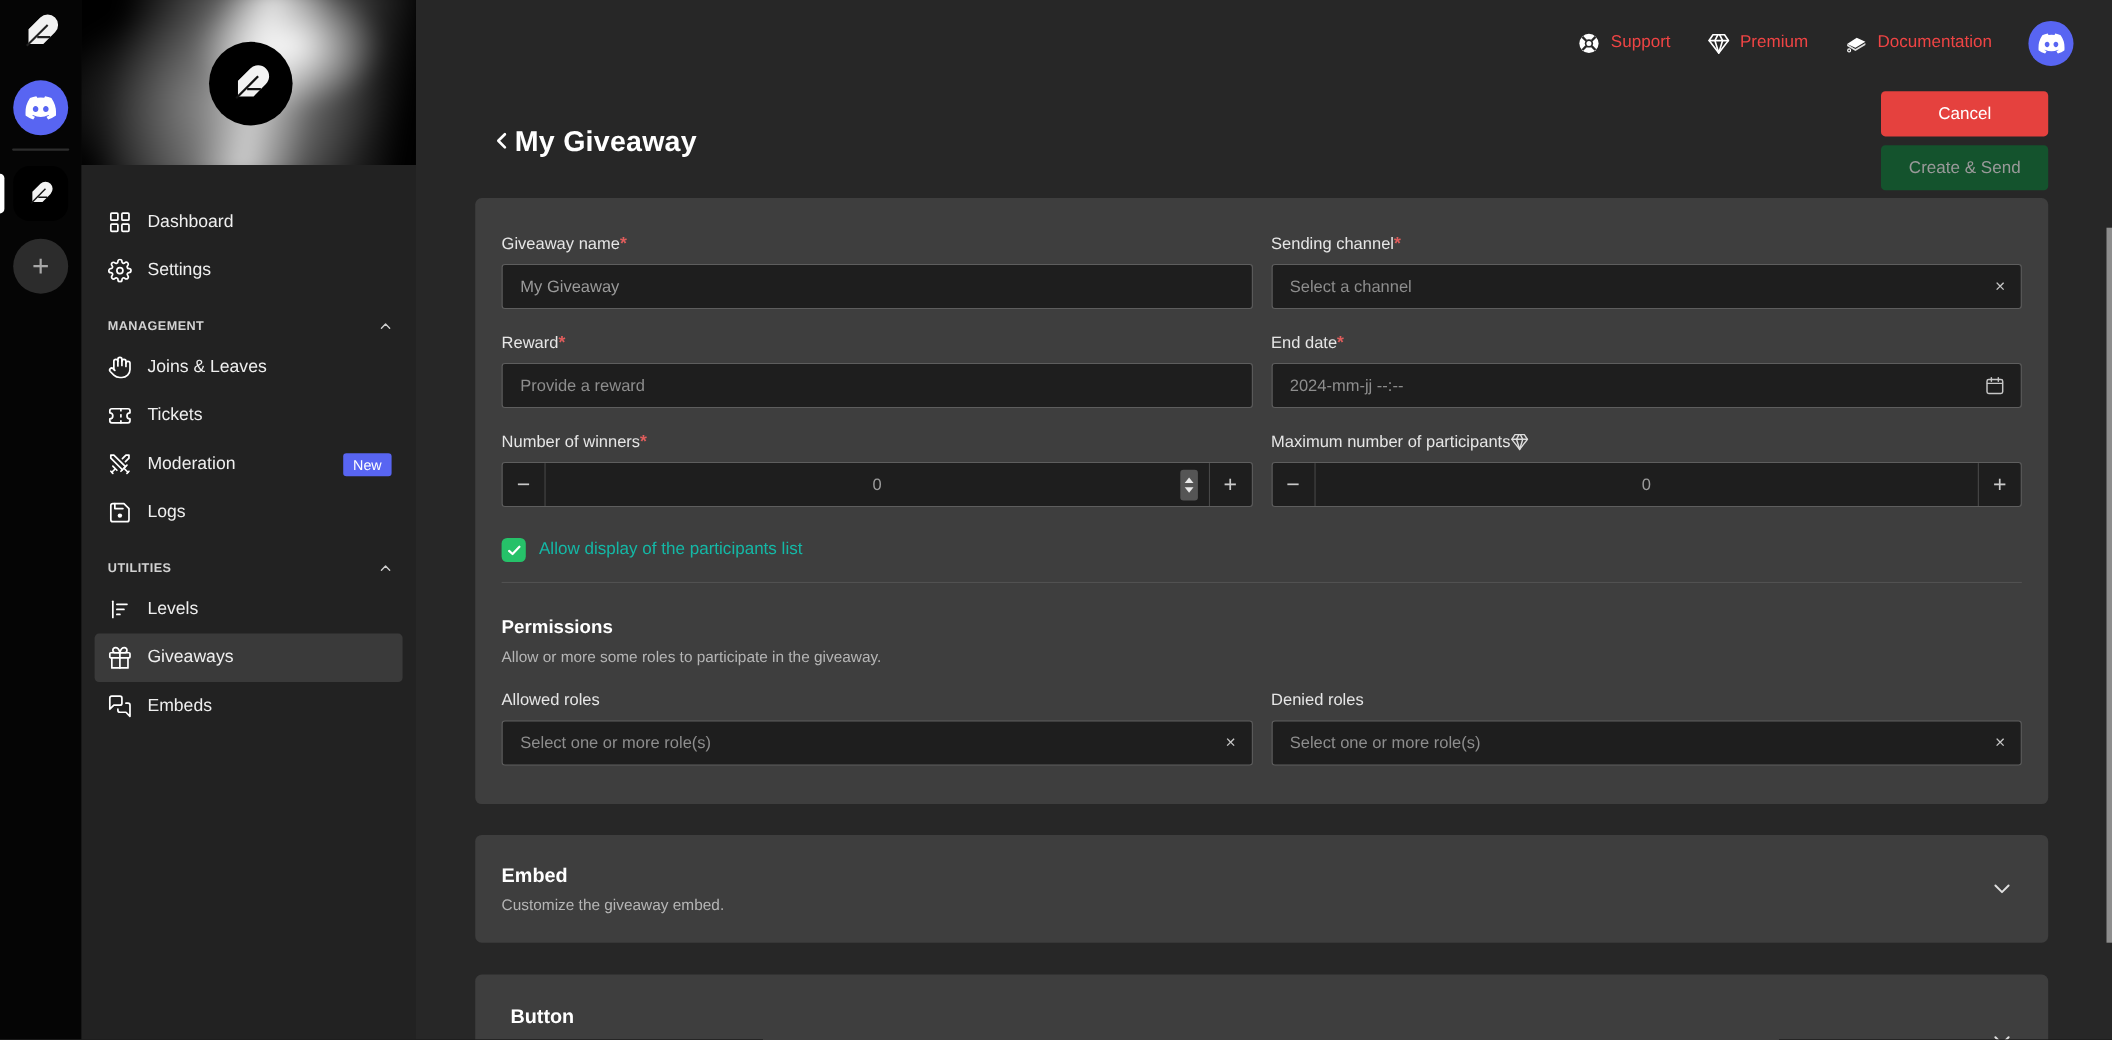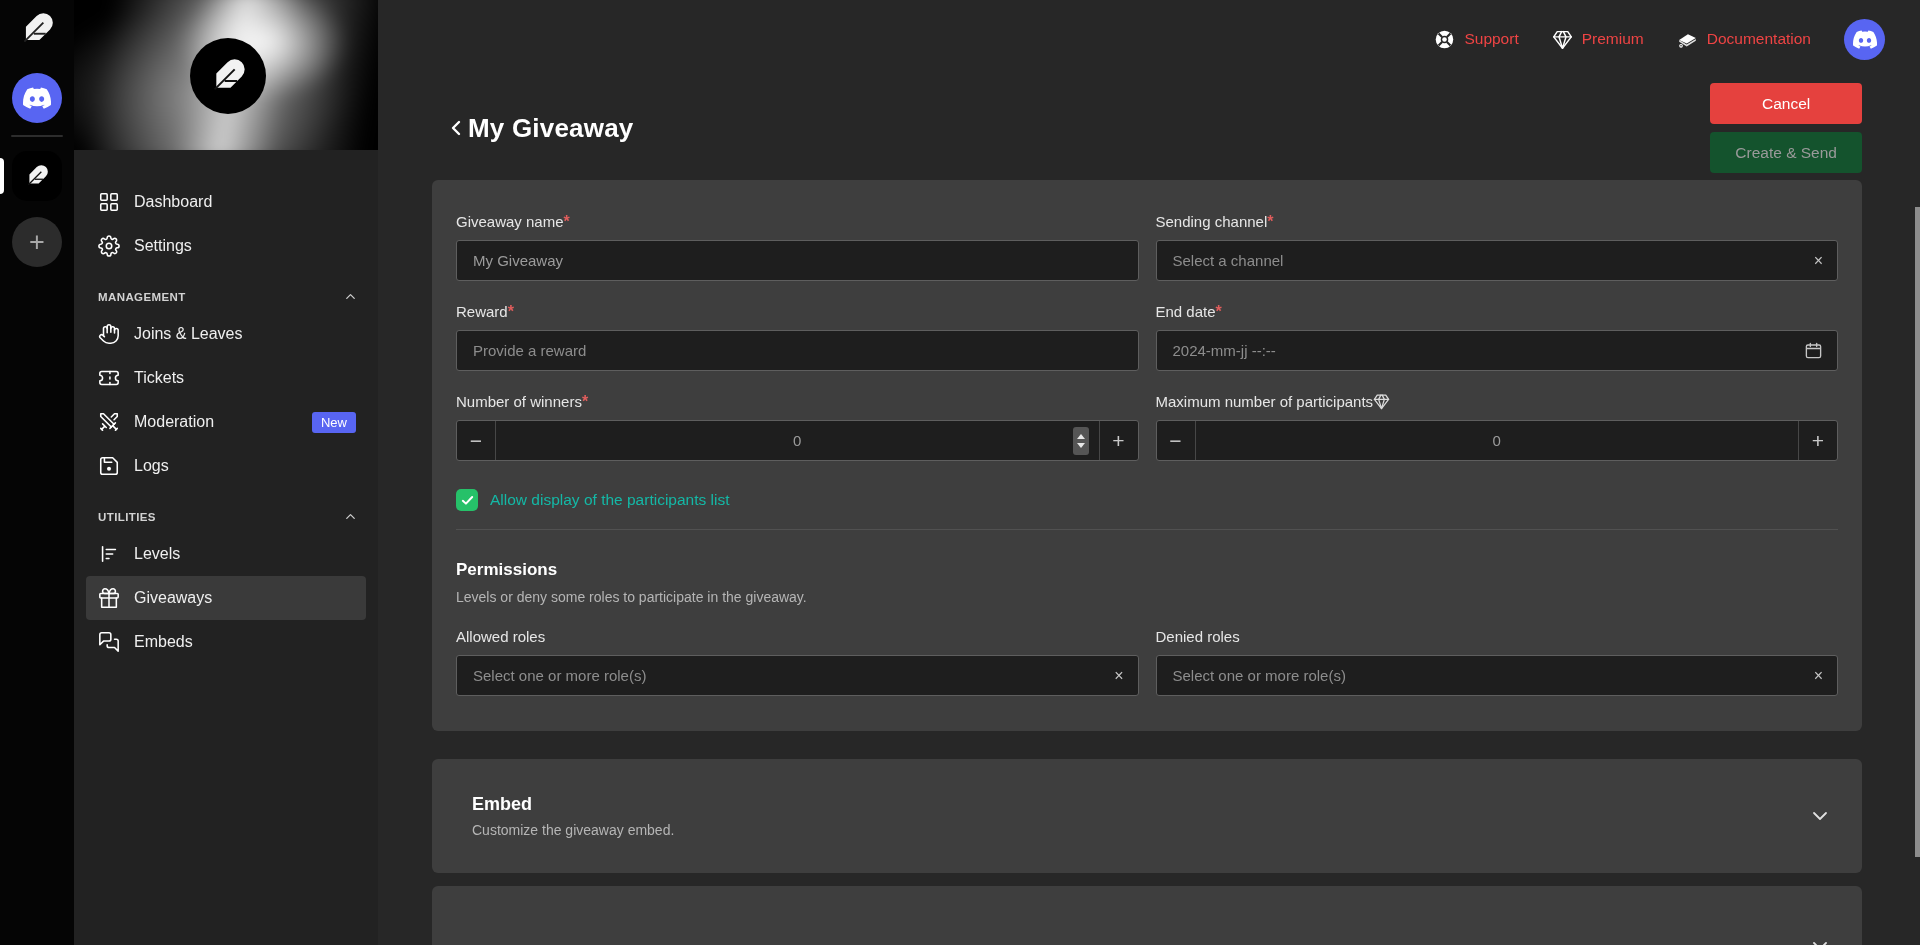--- a/index.html
+++ b/index.html
@@ -86,21 +86,21 @@
 
   .check-row{display:flex;align-items:center;gap:12px;margin-top:28px;}
   .checkbox{width:22px;height:22px;border-radius:5px;background:#26c169;display:flex;align-items:center;
             justify-content:center;cursor:pointer;}
   .check-label{font-size:15.5px;color:#14b8a6;}
   .card-hr{border:none;border-top:1px solid #515151;margin:18px 0 0;}
   .perm-title{font-size:17px;font-weight:bold;margin:30px 0 0;color:#fff;}
   .perm-desc{font-size:14px;color:#b5b5b5;margin:9px 0 0;}
   .roles-grid{margin-top:22px;}
 
-  .card-embed{top:759px;height:114px;padding:0 40px;display:flex;flex-direction:column;justify-content:center;gap:7px;}
+  .card-embed{top:759px;height:98px;padding:0 24px;display:flex;flex-direction:column;justify-content:center;gap:7px;}
   .card-button{top:886px;height:120px;padding:28px 32px 0;}
   .sec-title{font-size:18px;font-weight:bold;color:#fff;}
   .sec-desc{font-size:14px;color:#b5b5b5;}
   .sec-chev{position:absolute;right:30px;top:50%;transform:translateY(-50%);cursor:pointer;}
   .sec-chev.btn-card{top:48px;transform:none;}
 
   .scroll-thumb{position:absolute;right:0;top:207px;width:5px;height:650px;background:#8d8d8d;z-index:9;}
 </style>
 </head>
 <body>
@@ -438,21 +438,21 @@
         <svg viewBox="0 0 24 24" width="15" height="15" fill="none" stroke="#fff" stroke-width="3.2" stroke-linecap="round" stroke-linejoin="round">
             <polyline points="4.5 12.5 9.5 17 19.5 6.5"></polyline>
           </svg>
       </span>
       <span class="check-label">Allow display of the participants list</span>
     </div>
 
     <hr class="card-hr">
 
     <h3 class="perm-title">Permissions</h3>
-    <p class="perm-desc">Levels or deny some roles to participate in the giveaway.</p>
+    <p class="perm-desc">Allow or more some roles to participate in the giveaway.</p>
 
     <div class="form-grid roles-grid">
       <div>
         <div class="f-label">
           <span>Allowed roles</span>
         </div>
         <div class="input-box">
           <input type="text" placeholder="Select one or more role(s)" style="">
           <span class="clear-x">×</span>
         </div>
@@ -473,20 +473,21 @@
     <div class="sec-title">Embed</div>
     <div class="sec-desc">Customize the giveaway embed.</div>
     <span class="sec-chev">
       <svg viewBox="0 0 24 24" width="24" height="24" fill="none" stroke="#e0e0e0" stroke-width="1.8" stroke-linecap="round" stroke-linejoin="round">
           <polyline points="6 9 12 15 18 9"></polyline>
         </svg>
     </span>
   </div>
 
   <div class="card card-button">
+    <div class="sec-title">Button</div>
     <span class="sec-chev btn-card">
       <svg viewBox="0 0 24 24" width="24" height="24" fill="none" stroke="#e0e0e0" stroke-width="1.8" stroke-linecap="round" stroke-linejoin="round">
           <polyline points="6 9 12 15 18 9"></polyline>
         </svg>
     </span>
   </div>
 
   <div class="scroll-thumb"></div>
 </div>
 

